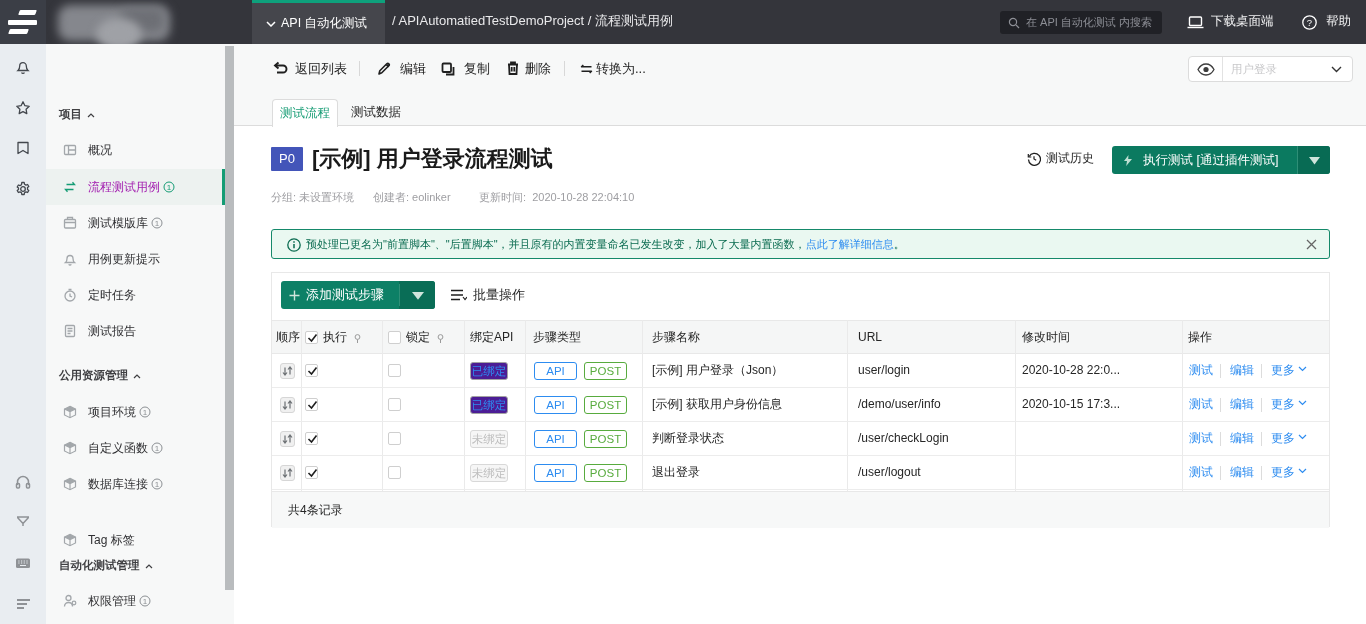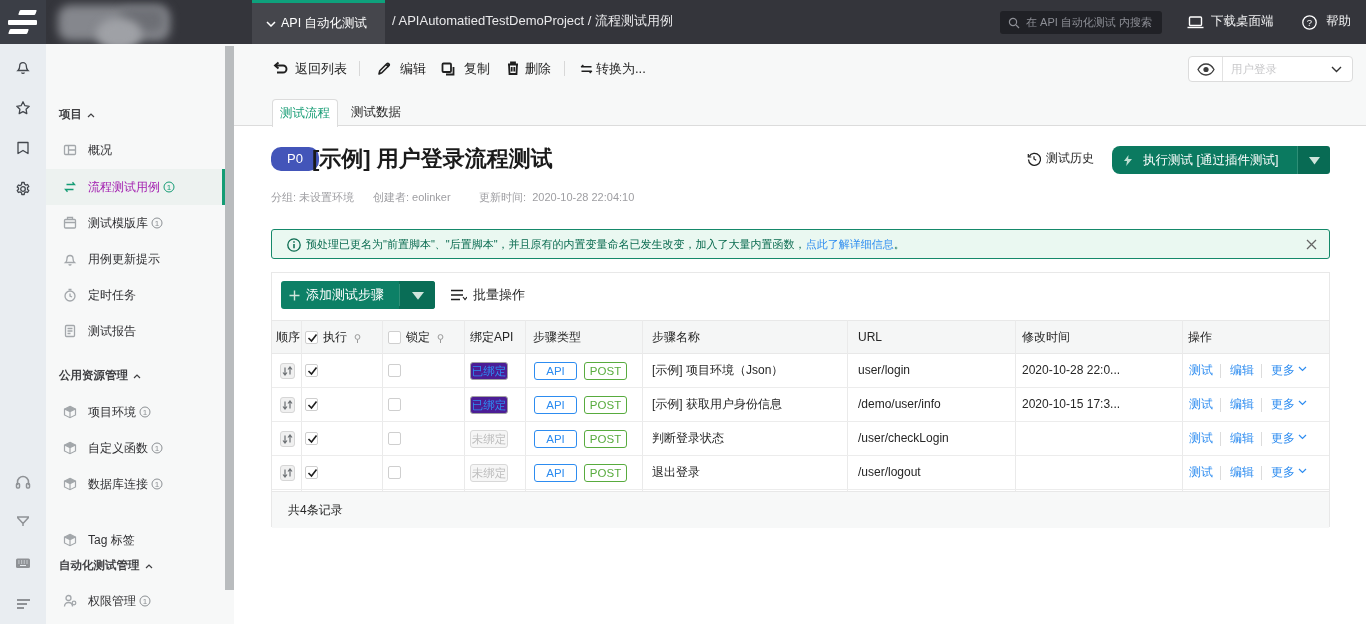--- a/index.html
+++ b/index.html
@@ -27,24 +27,24 @@
 .active-item .txt{color:#a21caf}
 .active-item svg.mi{top:11px}
 .thumb{position:absolute;left:179px;top:2px;width:9px;height:544px;background:#b9bcbe}
 .main{position:absolute;left:234px;top:44px;width:1132px;height:580px;background:#fff}
 .toolbar{position:absolute;left:0;top:0;width:1132px;height:82px;background:#f7f8f8;border-bottom:1px solid #dcdcdc}
 .tbi{position:absolute;top:16px;height:18px;font-size:13px;color:#1f1f1f;line-height:18px}
 .tdiv{position:absolute;top:17px;width:1px;height:15px;background:#d8d8d8}
 .envbox{position:absolute;left:954px;top:12px;width:165px;height:26px;background:#fff;border:1px solid #dcdcdc;border-radius:4px}
 .tab-act{position:absolute;left:38px;top:55px;width:66px;height:28px;background:#fff;border:1px solid #dcdcdc;border-bottom:none;border-radius:4px 4px 0 0;color:#169c74;font-size:12.5px;text-align:center;line-height:27px}
 .tab-ina{position:absolute;left:117px;top:55px;width:66px;height:27px;color:#262626;font-size:12.5px;text-align:left;line-height:27px}
-.p0{position:absolute;left:37px;top:103px;width:48px;height:24px;background:#4355b9;border-radius:10px;color:#fff;font-size:13px;text-align:center;line-height:24px}
+.p0{position:absolute;left:37px;top:103px;width:32px;height:24px;background:#4355b9;border-radius:1px;color:#fff;font-size:13px;text-align:center;line-height:24px}
 .title{position:absolute;left:78px;top:100px;font-size:22px;font-weight:bold;color:#1a1a1a}
 .hist{position:absolute;left:812px;top:106px;font-size:12px;color:#1f1f1f}
-.execbtn{position:absolute;left:878px;top:102px;width:218px;height:28px;background:#0b7a60;border-radius:8px;color:#fff;font-size:12.5px}
+.execbtn{position:absolute;left:878px;top:102px;width:218px;height:28px;background:#0b7a60;border-radius:3px;color:#fff;font-size:12.5px}
 .execseg{position:absolute;right:0;top:0;width:33px;height:28px;background:#086b54;border-radius:0 3px 3px 0;border-left:1px solid #2e8f77}
 .meta{position:absolute;top:146px;font-size:11px;color:#9e9ea2}
 .banner{position:absolute;left:37px;top:185px;width:1059px;height:30px;background:#eaf8f1;border:1px solid #15896a;border-radius:3px;font-size:11px;color:#0a6b50;line-height:28px}
 .card{position:absolute;left:37px;top:228px;width:1059px;height:255px;border:1px solid #e8e8e8}
 .addbtn{position:absolute;left:9px;top:8px;width:154px;height:28px;background:#0d8066;border-radius:3px;color:#fff;font-size:13px}
 .addseg{position:absolute;right:0;top:0;width:36px;height:28px;background:#096d56;border-radius:0 3px 3px 0}
 .batch{position:absolute;left:178px;top:8px;width:110px;height:28px;line-height:28px;font-size:13px;color:#262626}
 .thead{position:absolute;left:0;top:47px;width:1057px;height:34px;background:#f5f6f6;border-top:1px solid #e8e8e8;border-bottom:1px solid #e8e8e8;font-size:12px;font-weight:normal;color:#262626}
 .hcell{position:absolute;top:0;height:34px;line-height:33px}
 .vline{position:absolute;top:47px;width:1px;height:171px;background:#eaeaea}
@@ -371,21 +371,21 @@
         </div>
         <div class="cb" style="left:33px;top:10px">
           <svg width="11" height="10" viewBox="0 0 11 10" style="position:absolute;left:1px;top:1px">
             <path d="M1.5 5l3 3 5-6.5" fill="none" stroke="#1f1f1f" stroke-width="1.6"></path>
           </svg>
         </div>
         <div class="cb" style="left:116px;top:10px"></div>
    <div class="badge bd-y">已绑定</div>
         <div class="pill p-api">API</div>
         <div class="pill p-post">POST</div>
-   <div class="cell" style="left:380px">[示例] 项目环境（Json）</div>
+   <div class="cell" style="left:380px">[示例] 用户登录（Json）</div>
    <div class="cell" style="left:586px">user/login</div>
    <div class="cell" style="left:750px">2020-10-28 22:0...</div>
    <div class="cell lnk" style="left:917px">测试</div>
         <div class="ldiv" style="left:948px"></div>
    <div class="cell lnk" style="left:958px">编辑</div>
         <div class="ldiv" style="left:989px"></div>
    <div class="cell lnk" style="left:999px">更多 <svg width="9" height="6" viewBox="0 0 9 6" style="vertical-align:2px">
             <path d="M1 1l3.5 3.5L8 1" fill="none" stroke="#2d8cf0" stroke-width="1.2"></path>
           </svg></div>
   </div>

